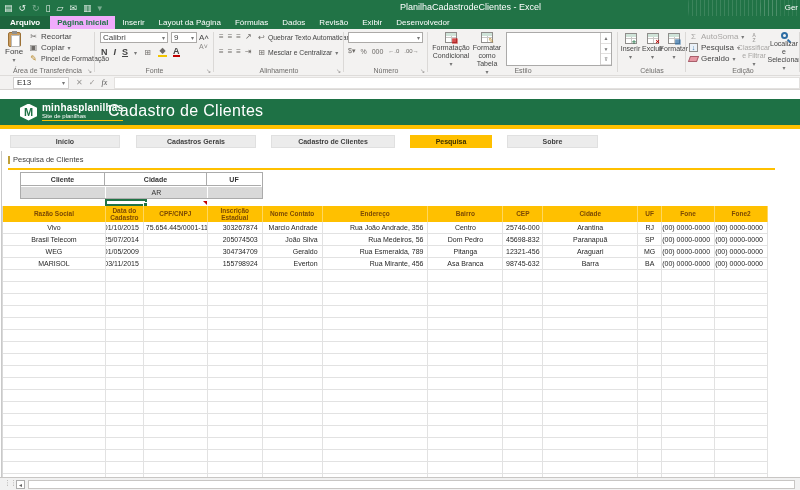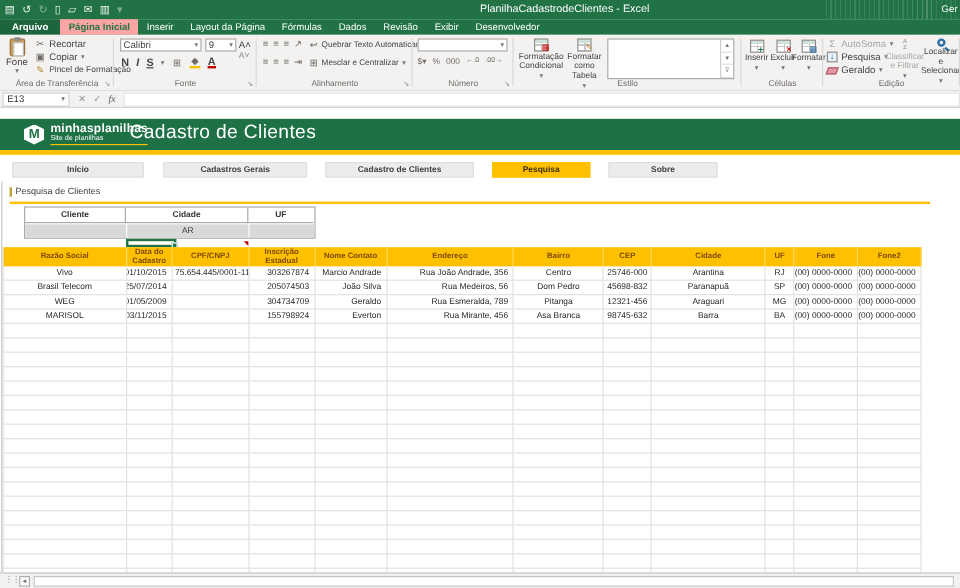--- a/index.html
+++ b/index.html
@@ -20,21 +20,21 @@
   .deco-circle { position:absolute; border-radius:50%;
                  background:repeating-linear-gradient(90deg, rgba(255,255,255,.12) 0 1px, transparent 1px 4px); }
   .deco-1 { width:90px; height:90px; left:688px; top:-38px; }
   .deco-2 { width:44px; height:44px; left:760px; top:-14px; opacity:.7; }
 
   
   #ribbontabs { position:absolute; left:0; top:16px; width:800px; height:13px;
                 background:#217346; display:flex; align-items:stretch; font-size:8px; }
   .rtab { color:#fff; padding:2px 7px 0 7px; white-space:nowrap; }
   .rtab-file { background:rgba(0,0,0,.12); font-weight:bold; padding:2px 10px 0 10px; }
-  .rtab-active { background:#fca5a5; color:#217346; font-weight:bold; }
+  .rtab-active { background:#f0abfc; color:#217346; font-weight:bold; }
   .tellme { display:flex; align-items:center; gap:4px; color:#fff; padding:0 6px; }
   .bulb { width:6px; height:6px; border:1px solid #fff; border-radius:50%; position:relative; }
   .bulb::after { content:""; position:absolute; left:1.5px; top:6px; width:2px; height:2px; background:#fff; }
 
   
   #ribbon { position:absolute; left:0; top:29px; width:800px; height:47px;
             background:#f3f2f1; border-bottom:1px solid #dedcda; font-size:8px; color:#444; }
   .rgroup { position:absolute; top:0; height:46px; }
   .rgroup::after { content:""; position:absolute; right:0; top:3px; bottom:3px; width:1px; background:#dbd9d7; }
   .glabel { position:absolute; bottom:1px; left:0; right:0; text-align:center;
@@ -67,21 +67,21 @@
   .magnifier::after { content:""; position:absolute; width:2px; height:4px; background:#2d6da4;
                       left:5px; top:5px; transform:rotate(-45deg); }
   .eraser { width:9px; height:6px; background:#e797a3; border:1px solid #a9606c; transform:skewX(-20deg); }
   .fill-arrow { width:9px; height:9px; border:1px solid #8f8d8b; background:#eaf1f8; font-size:7px;
                 color:#2d6da4; display:flex; align-items:center; justify-content:center; }
   .dis { color:#a8a6a4 !important; }
   .az-ico { display:flex; flex-direction:column; font-size:5px; line-height:5px; font-weight:bold; color:#a8a6a4; }
 
   
   #formulabar { position:absolute; left:0; top:76px; width:800px; height:14px;
-                background:#f3f2f1; border-bottom:1px solid #d8d6d4; display:flex; align-items:center; }
+                background:#f3f2f1; border-bottom:1px solid #d8d6d4; display:flex; align-items:center;padding-left:11px; }
   .namebox { width:56px; height:12px; margin-left:2px; background:#fff; border:1px solid #d0cecd;
              font-size:8px; display:flex; align-items:center; justify-content:space-between; padding:0 3px; }
   .fbtns { display:flex; gap:6px; align-items:center; font-size:8px; color:#9a9896; padding:0 7px; }
   .fx { font-style:italic; font-family:"Liberation Serif","DejaVu Serif",serif; color:#555; }
   .finput { flex:1; height:12px; background:#fff; border:1px solid #e3e1df; margin-right:0; }
 
   
   #sheet { position:absolute; left:0; top:91px; width:800px; height:386px; background:#fff; overflow:hidden; }
   #banner { position:absolute; left:0; top:8px; width:800px; height:26px; background:#1e7145; color:#fff; }
   .brand { position:absolute; left:20px; top:4px; display:flex; gap:5px; align-items:center; }

